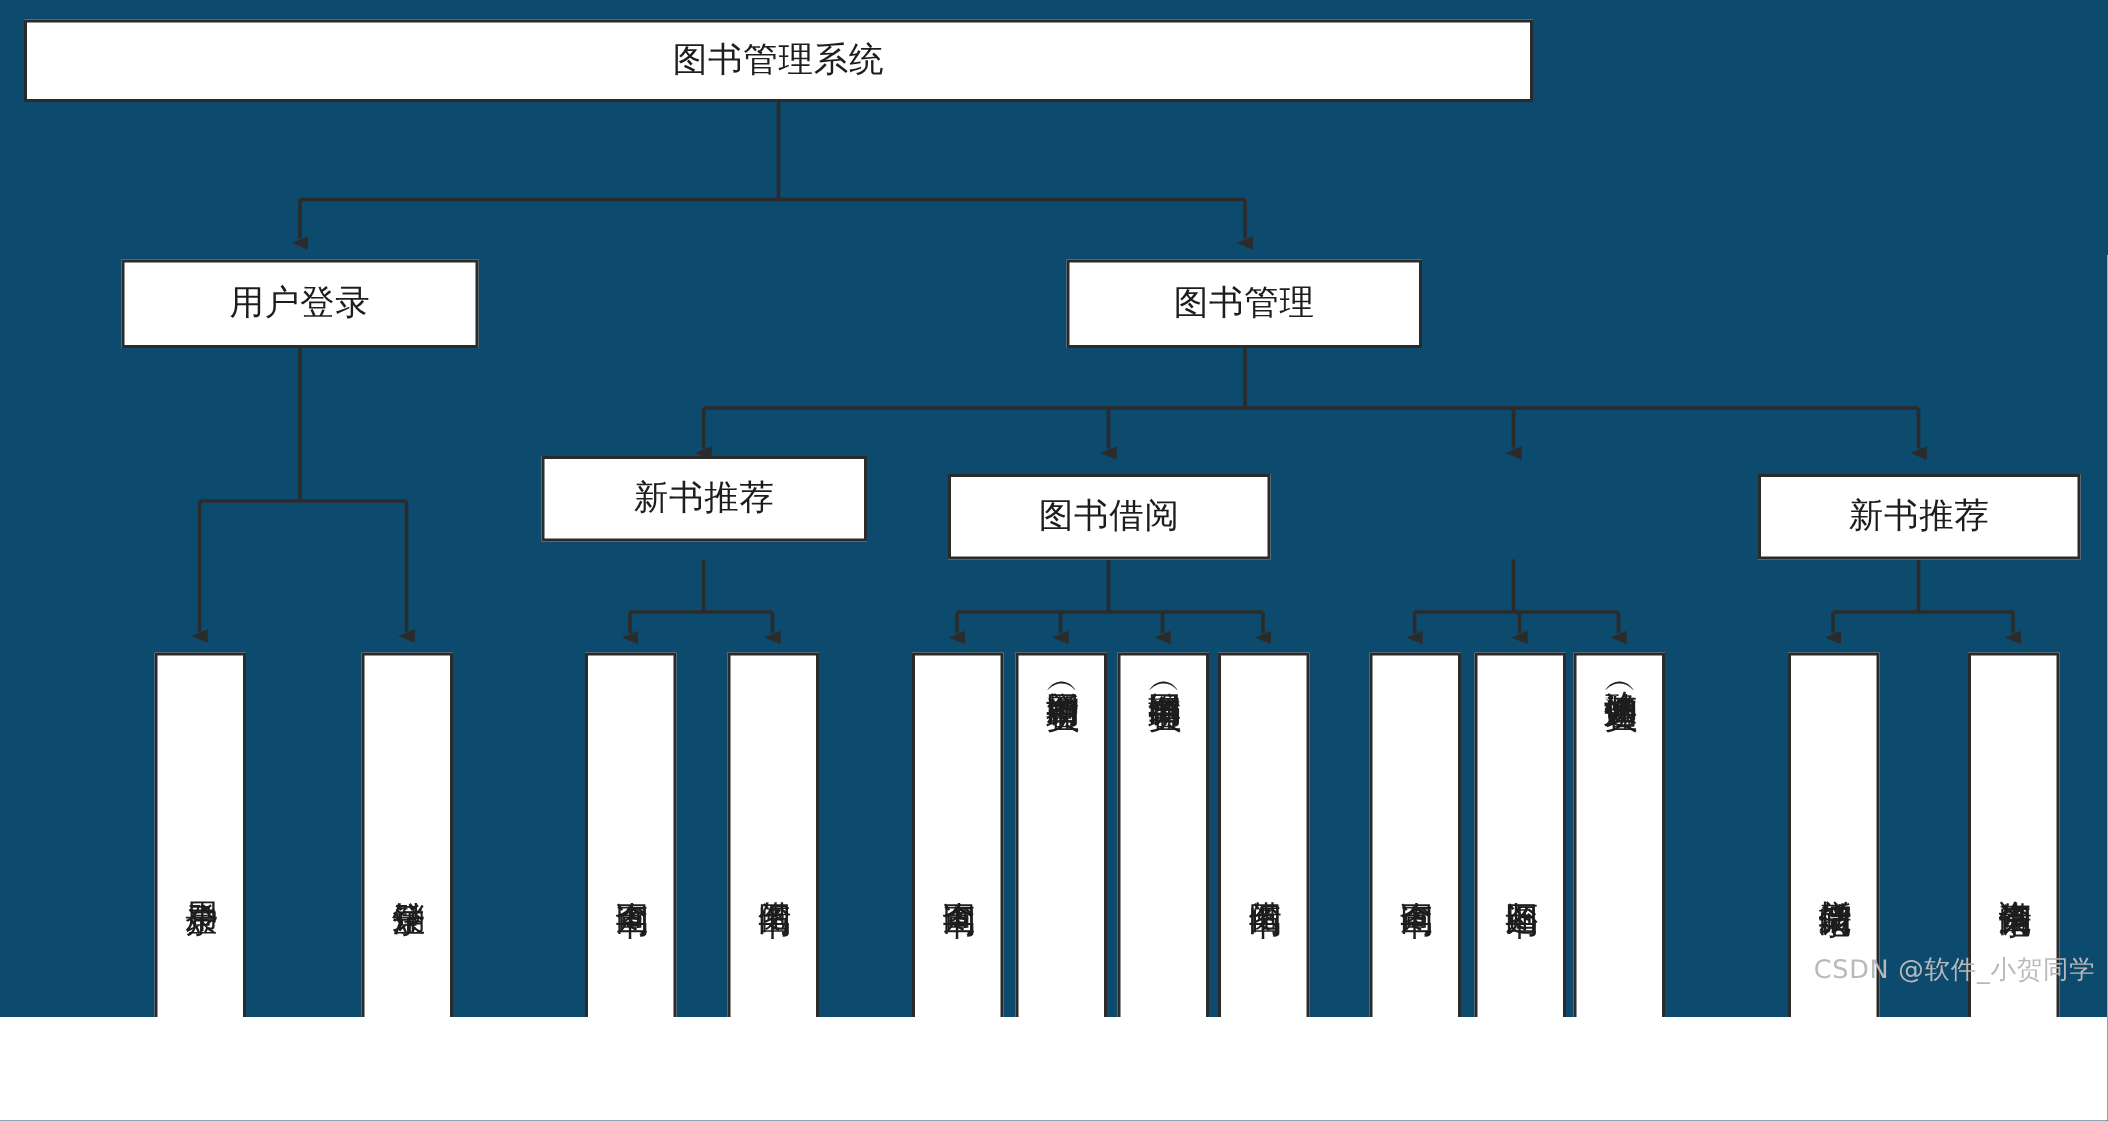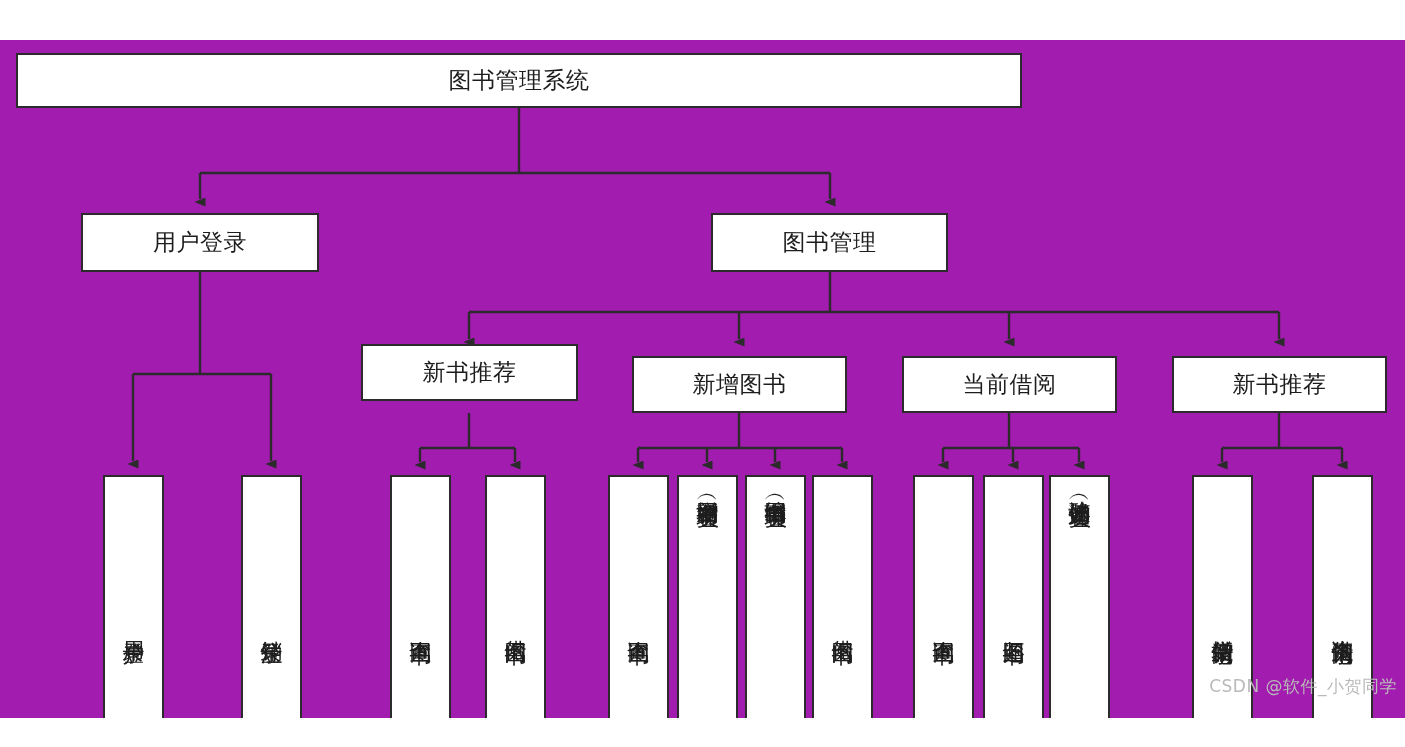--- a/index.html
+++ b/index.html
@@ -8,23 +8,22 @@
     padding: 0;
     background: #ffffff;
   }
   body {
     font-family: "DejaVu Sans", "Liberation Sans", sans-serif;
   }
   #diagram-root {
     position: relative;
     width: 1405px;
     height: 678px;
-    background: #a21caf;
+    background: #0c4a6e;
     overflow: hidden;
-    margin-top: 40px;
   }
   #edge-layer {
     position: absolute;
     left: 0;
     top: 0;
     width: 1405px;
     height: 747px;
   }
   .node {
     position: absolute;
@@ -142,26 +141,23 @@
 
   <div class="node horizontal" style="left:711px; top:173px; width:237px; height:59px;justify-content:center;">
     <span class="node-label">图书管理</span>
   </div>
 
   <div class="node horizontal" style="left:361px; top:304px; width:217px; height:57px;">
     <span class="node-label">新书推荐</span>
   </div>
 
   <div class="node horizontal" style="left:632px; top:316px; width:215px; height:57px;">
-    <span class="node-label">新增图书</span>
-  </div>
-
-  <div class="node horizontal" style="left:902px; top:316px; width:215px; height:57px;">
-    <span class="node-label">当前借阅</span>
-  </div>
+    <span class="node-label">图书借阅</span>
+  </div>
+
 
   <div class="node horizontal" style="left:1172px; top:316px; width:215px; height:57px;">
     <span class="node-label">新书推荐</span>
   </div>
 
   <div class="node vertical centered" style="left:103px; top:435px; width:61px; height:300px;">
     <span class="node-label">用户登录</span>
   </div>
 
   <div class="node vertical centered" style="left:241px; top:435px; width:61px; height:300px;">

